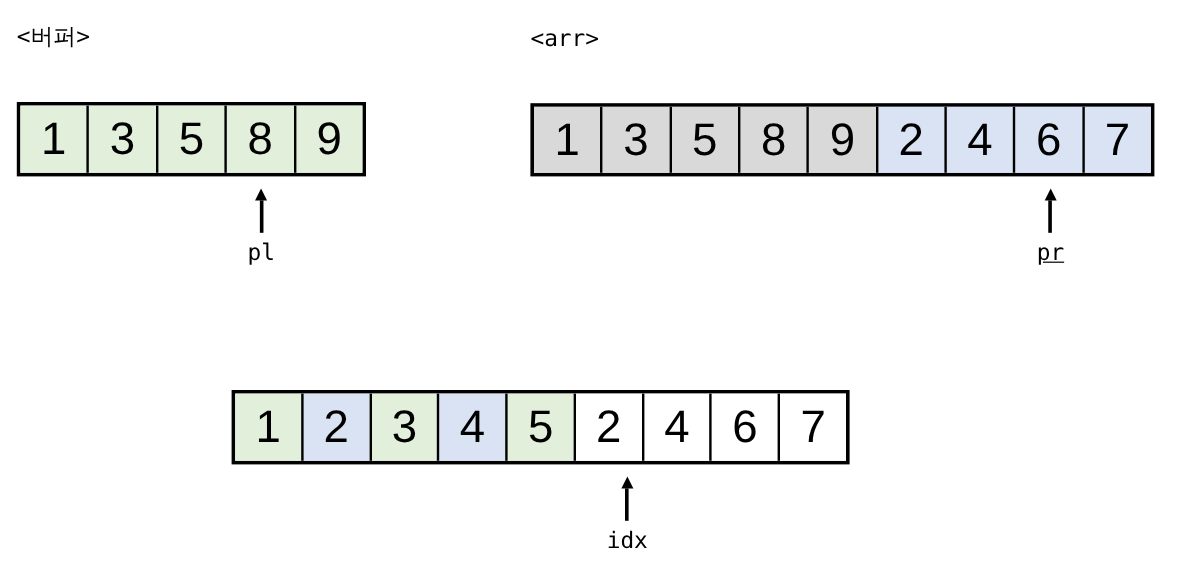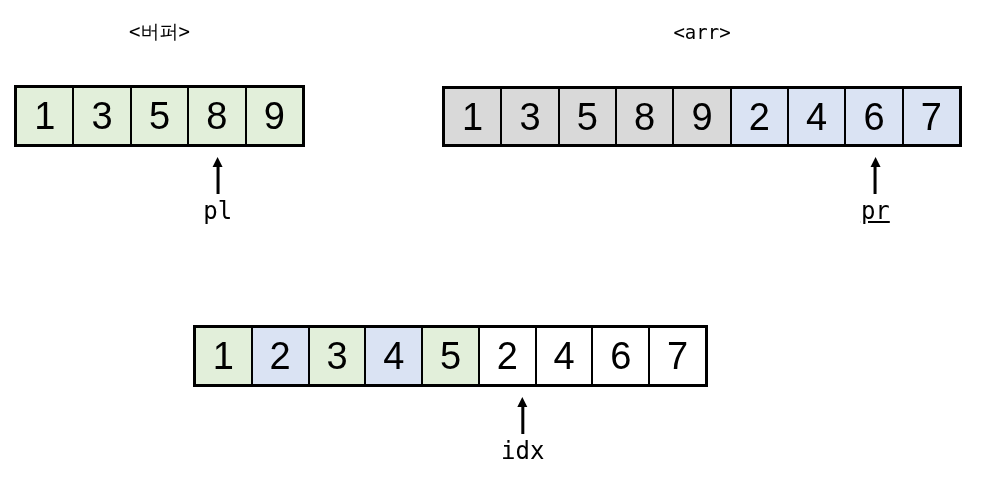--- a/index.html
+++ b/index.html
@@ -14,21 +14,20 @@
     overflow: hidden;
   }
   .array-block {
     position: absolute;
   }
   .array-label {
     position: absolute;
     top: -64px;
     left: 0;
     right: 0;
-    text-align: center;
     font-size: 19px;
     line-height: 20px;
     font-family: "DejaVu Sans Mono", "Liberation Sans", monospace, sans-serif;
     letter-spacing: 0px;
     white-space: nowrap;
   }
   .cells {
     display: flex;
     width: 100%;
     height: 100%;
@@ -62,21 +61,21 @@
     border-right: 5px solid transparent;
     border-bottom: 10px solid var(--color-border, #000000);
   }
   .arrow-line {
     width: 3px;
     height: 27px;
     background: var(--color-border, #000000);
   }
   .pointer-label {
     margin-top: 7px;
-    font-size: 24px;
+    font-size: 19px;
     line-height: 20px;
     font-family: "DejaVu Sans Mono", "Liberation Sans", monospace, sans-serif;
     white-space: nowrap;
   }
   
   .buffer-geom { left: 14px;  top: 85px;  width: 291px; height: 62px; }
   .arr-geom    { left: 442px; top: 86px;  width: 520px; height: 61px; }
   .merged-geom { left: 193px; top: 325px; width: 515px; height: 62px; }
 </style>
 </head>

